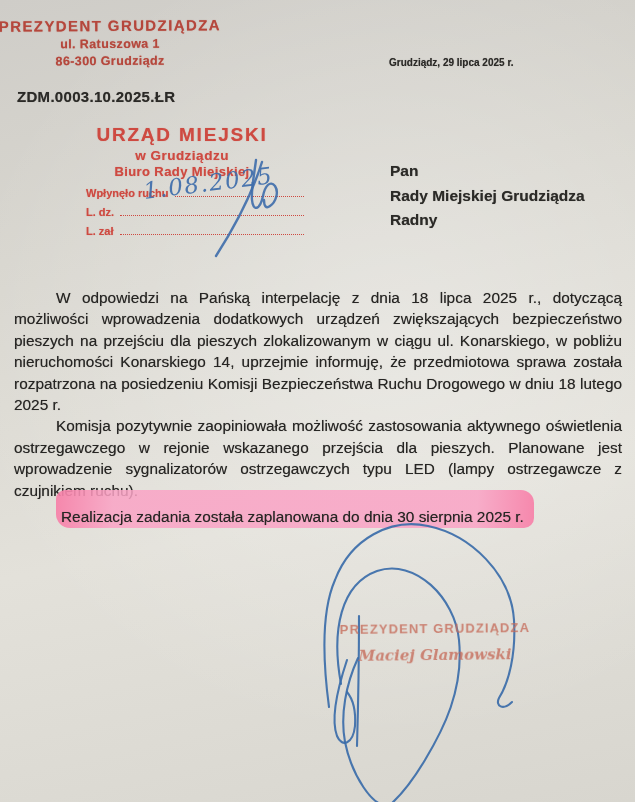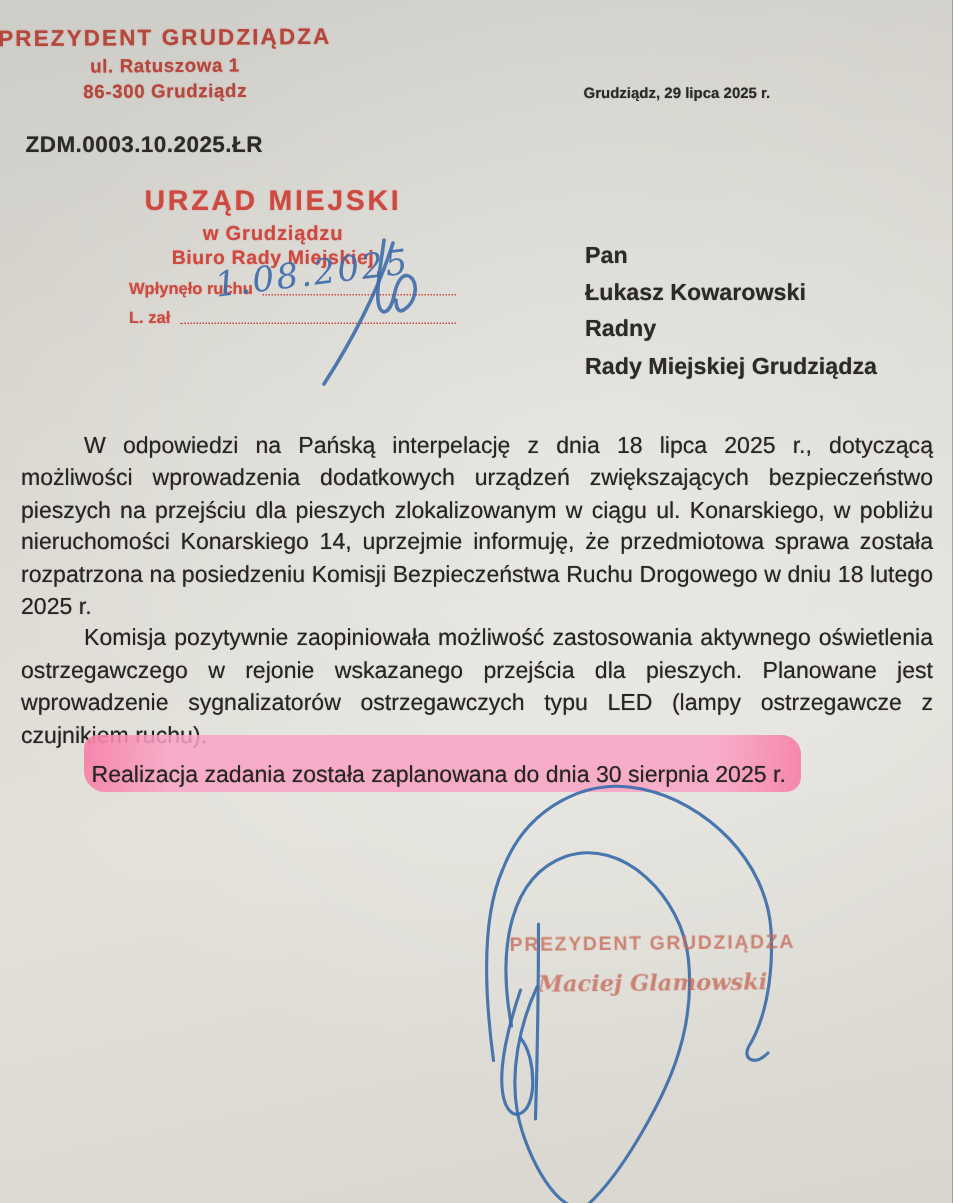--- a/index.html
+++ b/index.html
@@ -85,36 +85,39 @@
 
   <div class="received-stamp">
     <div class="rs-title">URZĄD MIEJSKI</div>
     <div class="rs-sub">w Grudziądzu</div>
     <div class="rs-office">Biuro Rady Miejskiej</div>
     <div class="rs-row">
       <span>Wpłynęło ruchu</span>
       <span class="rs-dots"></span>
     </div>
     <div class="rs-row">
+      <span>L. dz.</span>
+      <span class="rs-dots"></span>
+    </div>
+    <div class="rs-row">
       <span>L. zał</span>
       <span class="rs-dots"></span>
     </div>
   </div>
 
   <div class="hand-date">1.08.2025</div>
   <svg class="paraph-svg" width="100" height="118" viewBox="0 0 100 118">
     <path class="paraph-stroke" d="M 66,14 C 56,46 38,80 20,108"></path>
     <path class="paraph-stroke" d="M 60,12 C 58,28 55,42 56,52 C 57,64 64,62 67,48 C 69,38 74,32 79,38 C 83,44 80,54 74,58 C 70,61 68,58 68,52"></path>
   </svg>
 
   <div class="addressee soft">
     <div>Pan</div>
-    <div>Łukasz Kowarowski</div>
+    <div>Rady Miejskiej Grudziądza</div>
     <div>Radny</div>
-    <div>Rady Miejskiej Grudziądza</div>
   </div>
 
   <div class="body-text soft">
     <p>W odpowiedzi na Pańską interpelację z dnia 18 lipca 2025 r., dotyczącą możliwości wprowadzenia dodatkowych urządzeń zwiększających bezpieczeństwo pieszych na przejściu dla pieszych zlokalizowanym w ciągu ul. Konarskiego, w pobliżu nieruchomości Konarskiego 14, uprzejmie informuję, że przedmiotowa sprawa została rozpatrzona na posiedzeniu Komisji Bezpieczeństwa Ruchu Drogowego w dniu 18 lutego 2025 r.</p>
     <p>Komisja pozytywnie zaopiniowała możliwość zastosowania aktywnego oświetlenia ostrzegawczego w rejonie wskazanego przejścia dla pieszych. Planowane jest wprowadzenie sygnalizatorów ostrzegawczych typu LED (lampy ostrzegawcze z czujnikiem ruchu).</p>
     <p class="hl-wrap"><span class="hl">Realizacja zadania została zaplanowana do dnia 30 sierpnia 2025 r.</span></p>
   </div>
 
   <svg class="sig-svg" width="240" height="290" viewBox="0 0 240 290">
     <path class="sig-stroke" d="M 26,195 C 20,150 18,100 32,68 C 48,26 88,6 125,14 C 168,23 208,62 211,108 C 213,142 206,170 196,186 C 192,194 200,199 209,190"></path>

